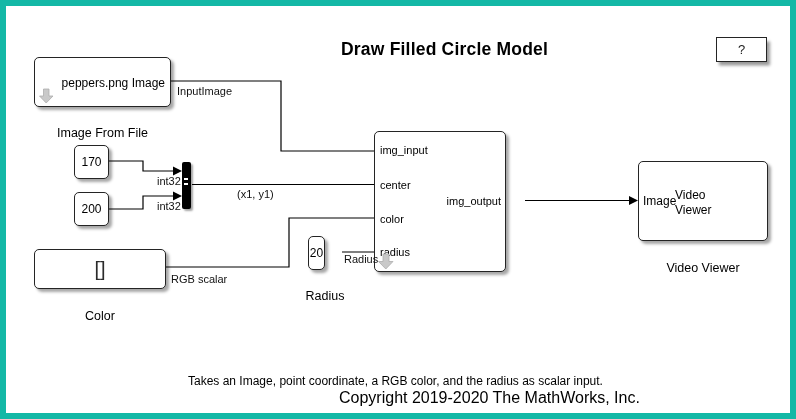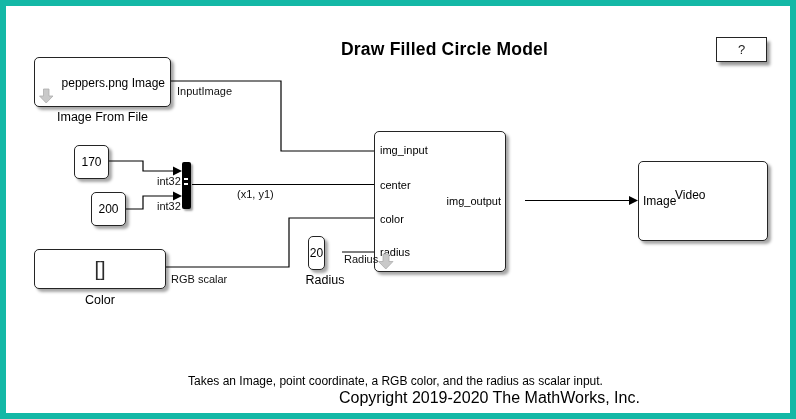--- a/index.html
+++ b/index.html
@@ -20,20 +20,21 @@
     border:1.5px solid #242424;
     box-sizing:border-box;
     box-shadow:3px 3px 3px rgba(0,0,0,0.35);
     border-radius:5px;
   }
   .blk-label{
     position:absolute;
     font-size:12.5px;
     text-align:center;
     white-space:nowrap;
+    margin-top:16px;
   }
   .port-label{position:absolute;font-size:11px;line-height:12px;white-space:nowrap;}
   .sig-label{position:absolute;font-size:11px;line-height:12px;white-space:nowrap;color:#111;}
   .center-val{
     position:absolute;inset:0;
     display:flex;align-items:center;justify-content:center;
     font-size:12px;
   }
   .title{
     position:absolute;left:335px;top:33px;
@@ -111,21 +112,21 @@
     <svg class="dl-arrow" style="left:4px;bottom:2px;" width="15" height="16">
       <path d="M4.5 1 h5.5 v7 h4 L7.2 15 L0.5 8 h4 z" fill="#c9c9c9" stroke="#adadad" stroke-width="0.8"></path>
     </svg>
   </div>
   <div class="blk-label" style="left:28px;top:104px;width:137px;">Image From File</div>
 
   <div class="blk" style="left:68px;top:139px;width:35px;height:34px;">
     <div class="center-val">170</div>
   </div>
 
-  <div class="blk" style="left:68px;top:186px;width:35px;height:34px;margin-left:17px;">
+  <div class="blk" style="left:68px;top:186px;width:35px;height:34px;">
     <div class="center-val">200</div>
   </div>
 
   <div class="mux">
     <div class="mux-mark" style="top:16px;"></div>
     <div class="mux-mark" style="top:20.5px;"></div>
   </div>
 
   <div class="blk" style="left:28px;top:243px;width:132px;height:40px;border-radius:5px;">
     <div class="center-val">
@@ -148,22 +149,24 @@
     <div class="port-label" style="right:4px;top:63px;">img_output</div>
     <svg class="dl-arrow" style="left:3px;bottom:1px;" width="16" height="17">
       <path d="M5 1 h6 v7.5 h4 L7.8 16 L0.5 8.5 h4.5 z" fill="#c9c9c9" stroke="#adadad" stroke-width="0.8"></path>
     </svg>
   </div>
 
   <div class="blk" style="left:632px;top:155px;width:130px;height:80px;">
     <div class="port-label" style="left:4px;top:33px;font-size:12px;">Image</div>
     <div class="vv-text">
       <div>Video</div>
+      <div>Viewer</div>
     </div>
   </div>
+  <div class="blk-label" style="left:632px;top:239px;width:130px;">Video Viewer</div>
 
   <div class="sig-label" style="left:171px;top:79px;">InputImage</div>
   <div class="sig-label" style="left:151px;top:169px;">int32</div>
   <div class="sig-label" style="left:151px;top:194px;">int32</div>
   <div class="sig-label" style="left:199px;top:182px;padding-left:32px;">(x1, y1)</div>
   <div class="sig-label" style="left:165px;top:267px;">RGB scalar</div>
   <div class="sig-label" style="left:338px;top:247px;">Radius</div>
 
   <div class="desc">
     <div>Takes an Image, point coordinate, a RGB color, and the radius as scalar input.</div>

